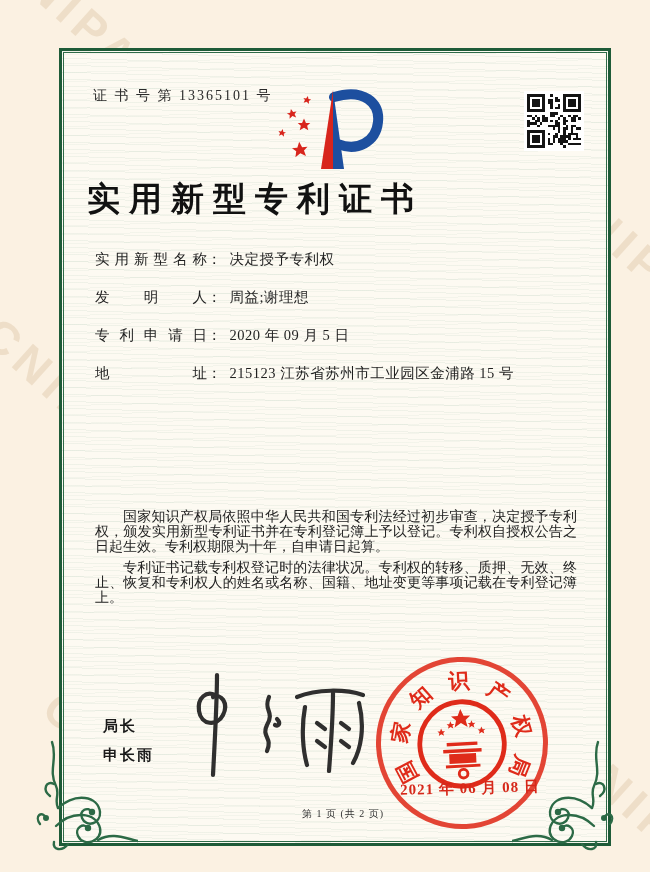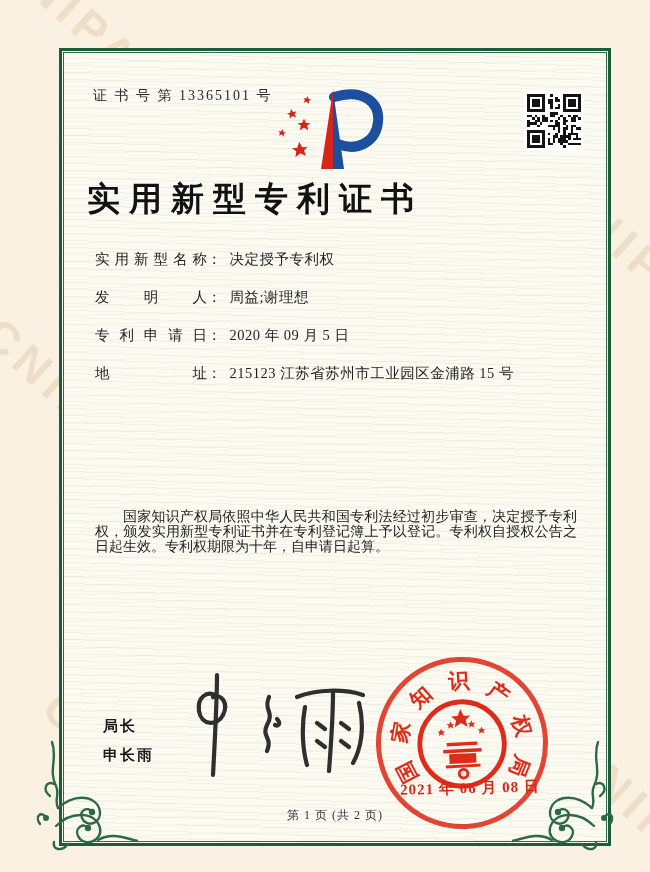--- a/index.html
+++ b/index.html
@@ -78,21 +78,21 @@
   .seal-ring span:nth-child(5){transform:translate(-50%,-50%) rotate(39deg)   translateY(-62px);}
   .seal-ring span:nth-child(6){transform:translate(-50%,-50%) rotate(77deg)   translateY(-62px);}
   .seal-ring span:nth-child(7){transform:translate(-50%,-50%) rotate(115deg)  translateY(-62px);}
   .emblem{position:absolute; left:50%; top:34px; transform:translateX(-50%);}
   .seal-date{
     position:absolute; left:318px; top:728px; width:180px; text-align:center;
     font-size:15px; font-weight:bold; color:#d6281a; letter-spacing:1px;
     transform:rotate(-1.5deg); z-index:5; white-space:nowrap;
   }
 
-  .footer{position:absolute; left:0; top:756px; width:100%; text-align:center; font-size:12px; color:#333; letter-spacing:1px;}
+  .footer{position:absolute; left:8px; top:756px; width:100%; text-align:center; font-size:10px; color:#333; letter-spacing:1px;}
 
   .ornament{position:absolute; z-index:6; width:132px; height:120px;}
   .orn-left{left:6px; top:740px;}
   .orn-right{left:512px; top:740px; transform:scaleX(-1);}
 </style>
 </head>
 <body>
 
 <div class="page">
 
@@ -582,20 +582,21 @@
       <div class="frow">
         <span class="flabel">专利申请日</span><span class="fcolon">：</span><span class="fvalue">2020 年 09 月 5 日</span>
       </div>
       <div class="frow">
         <span class="flabel">地址</span><span class="fcolon">：</span><span class="fvalue">215123 江苏省苏州市工业园区金浦路 15 号</span>
       </div>
     </div>
 
     <div class="paras">
       <p>国家知识产权局依照中华人民共和国专利法经过初步审查，决定授予专利权，颁发实用新型专利证书并在专利登记簿上予以登记。专利权自授权公告之日起生效。专利权期限为十年，自申请日起算。</p>
+      <p>专利证书记载专利权登记时的法律状况。专利权的转移、质押、无效、终止、恢复和专利权人的姓名或名称、国籍、地址变更等事项记载在专利登记簿上。</p>
     </div>
 
     <div class="director">
       <div>局长</div>
       <div>申长雨</div>
     </div>
 
     <div class="signature">
       <svg viewBox="0 0 212 118" width="212" height="118" fill="none" stroke="#1a1a1a" stroke-width="4.2" stroke-linecap="round" opacity="0.9">
         <path d="M38,28 C30,24 20,30 22,44 C24,58 40,60 46,48 C52,36 44,26 36,30"></path>

